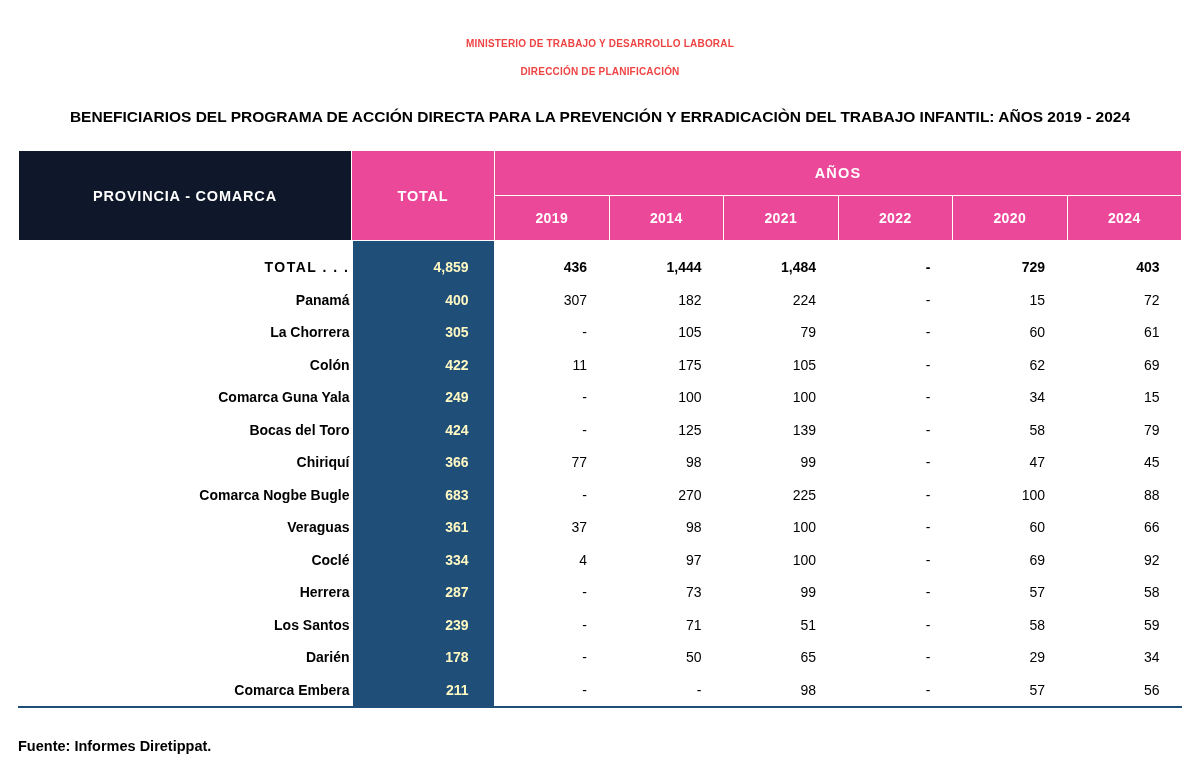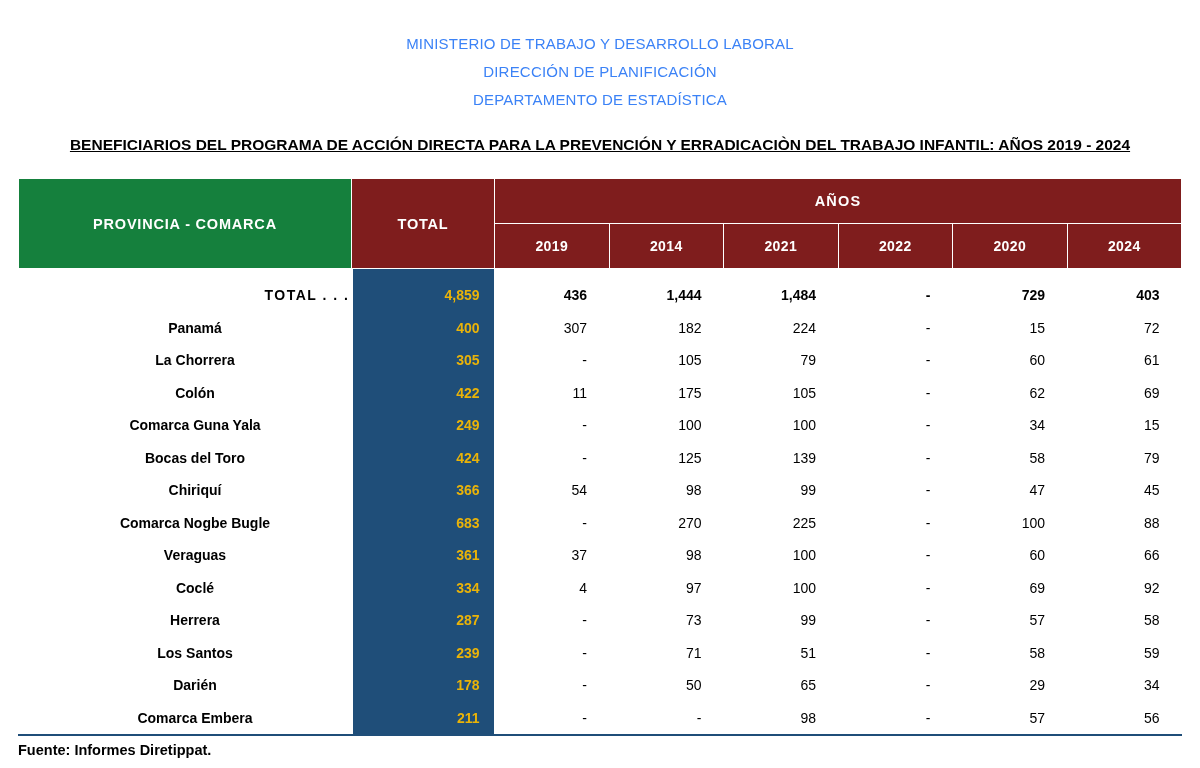--- a/index.html
+++ b/index.html
@@ -18,58 +18,57 @@
     width: 1200px;
     height: 768px;
     position: relative;
     box-sizing: border-box;
   }
   .headings {
     padding-top: 30px;
     text-align: center;
   }
   .headings .line {
-    font-size: 15px;
-    font-weight: normal;
+    font-size: 10px;
+    font-weight: bold;
     letter-spacing: 0.2px;
     line-height: 28px;
-    color: #3b82f6;
+    color: #ef4444;
   }
   .title-block {
     margin-top: 20px;
     padding: 0 36px;
     text-align: center;
     font-size: 15.5px;
     font-weight: bold;
     line-height: 22px;
-    text-decoration: underline;
   }
   .table-wrap {
     margin-top: 22px;
     padding: 0 18px;
   }
   table.data {
     border-collapse: collapse;
     width: 1164px;
     table-layout: fixed;
   }
   
   th.hdr {
-    background: #7f1d1d;
+    background: #ec4899;
     color: #ffffff;
     font-size: 14.5px;
     font-weight: bold;
     text-align: center;
     border: 1px solid #ffffff;
     letter-spacing: 0.4px;
   }
   th.prov {
     width: 330px;
     height: 84px;
-    background: #15803d;
+    background: #0f172a;
     letter-spacing: 0.8px;
   }
   th.total-hdr {
     width: 140px;
     height: 84px;
     letter-spacing: 0.8px;
   }
   th.anios {
     height: 42px;
     letter-spacing: 1.2px;
@@ -78,34 +77,34 @@
     height: 42px;
     font-size: 14px;
   }
   td {
     font-size: 14px;
     font-weight: bold;
     height: 30.5px;
     border: none;
   }
   td.label {
-    text-align: center;
+    text-align: right;
     padding-left: 22px;
     color: #000;
   }
   td.label.total-row-label {
     text-align: right;
     padding-left: 96px;
     letter-spacing: 1.5px;
   }
   td.totalcol {
     background: #1f4e79;
-    color: #eab308;
+    color: #fef9c3;
     text-align: right;
-    padding-right: 14px;
+    padding-right: 25px;
     border-left: 2px solid #ffffff;
     border-right: 2px solid #ffffff;
   }
   td.num {
     text-align: right;
     padding-right: 22px;
     font-weight: bold;
   }
   tr.totals td.num,
   tr.totals td.label {
@@ -117,36 +116,35 @@
   }
   tr.body td.label {
     font-weight: bold;
   }
   .yearcol { width: 116px; }
   .bottomline {
     margin: 0 18px;
     border-top: 2px solid #1f4e79;
   }
   .source {
-    margin-top: 6px;
+    margin-top: 30px;
     padding-left: 18px;
     font-size: 14.5px;
     font-weight: bold;
   }
   .spacer-row td { height: 8px; }
 </style>
 </head>
 <body>
 
 <div class="page">
 
   <div class="headings">
     <div class="line">MINISTERIO DE TRABAJO Y DESARROLLO LABORAL</div>
     <div class="line">DIRECCIÓN DE PLANIFICACIÓN</div>
-    <div class="line">DEPARTAMENTO DE ESTADÍSTICA</div>
   </div>
 
   <div class="title-block">BENEFICIARIOS DEL PROGRAMA DE ACCIÓN DIRECTA PARA LA PREVENCIÓN Y ERRADICACIÒN DEL TRABAJO INFANTIL: AÑOS 2019 - 2024</div>
 
   <div class="table-wrap">
     <table class="data">
       <thead>
         <tr>
           <th class="hdr prov" rowspan="2">PROVINCIA - COMARCA</th>
           <th class="hdr total-hdr" rowspan="2">TOTAL</th>
@@ -228,21 +226,21 @@
           <td class="num">-</td>
           <td class="num">125</td>
           <td class="num">139</td>
           <td class="num">-</td>
           <td class="num">58</td>
           <td class="num">79</td>
         </tr>
         <tr class="body">
           <td class="label">Chiriquí</td>
           <td class="totalcol">366</td>
-          <td class="num">54</td>
+          <td class="num">77</td>
           <td class="num">98</td>
           <td class="num">99</td>
           <td class="num">-</td>
           <td class="num">47</td>
           <td class="num">45</td>
         </tr>
         <tr class="body">
           <td class="label">Comarca Nogbe Bugle</td>
           <td class="totalcol">683</td>
           <td class="num">-</td>

